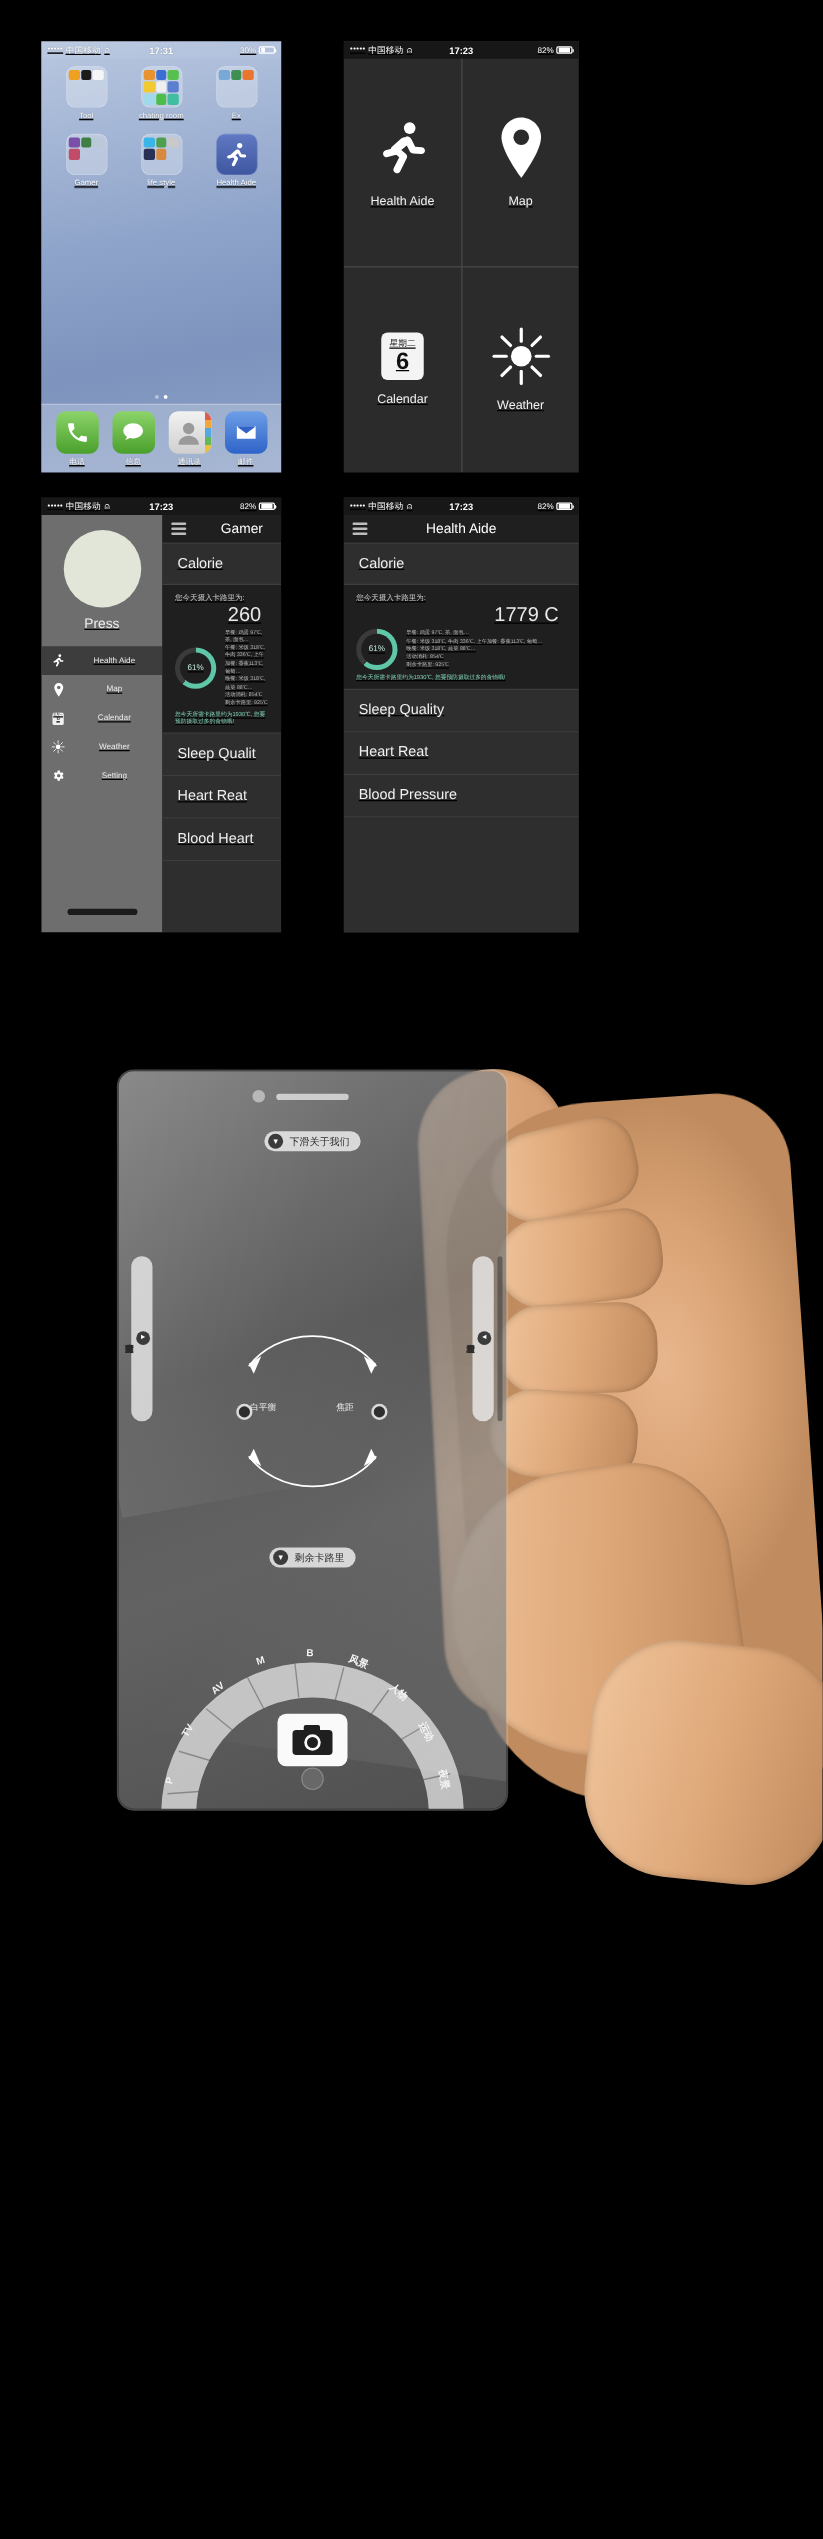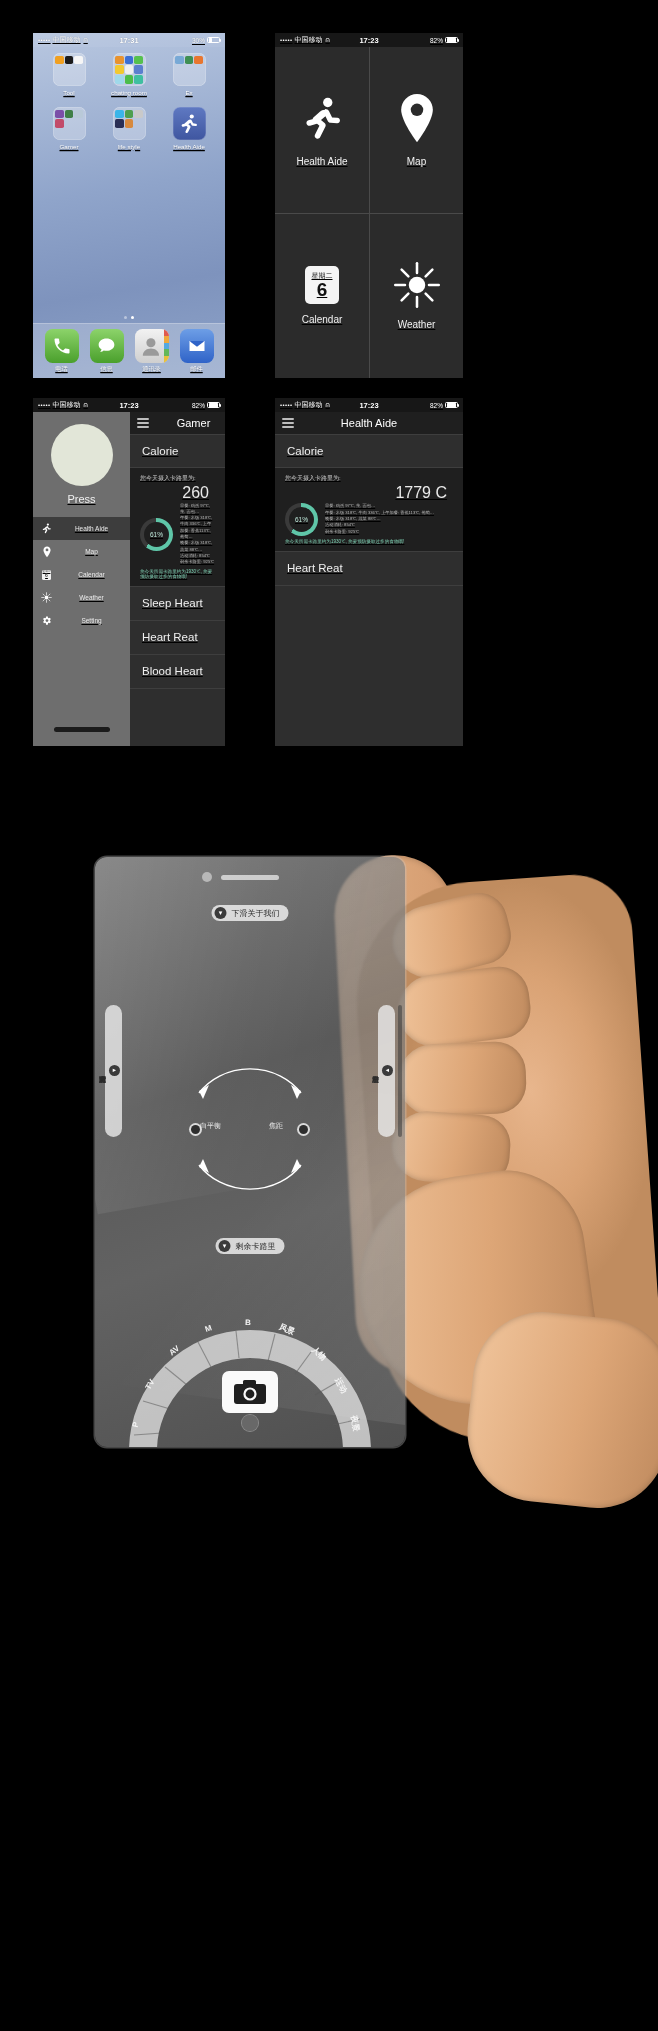--- a/index.html
+++ b/index.html
@@ -575,21 +575,21 @@
               <div>午餐: 米饭 318℃, 牛肉 336℃, 上午加餐: 香蕉113℃, 葡萄…</div>
               <div>晚餐: 米饭 318℃, 蔬菜 88℃…</div>
               <div>活动消耗: 854℃</div>
               <div>剩余卡路里: 925℃</div>
             </div>
           </div>
           <div class="panel-note">您今天所需卡路里约为1930℃, 您要预防摄取过多的食物哦!</div>
         </div>
 
         <div class="row">
-          <span>Sleep Heart</span>
+          <span>Sleep Qualit</span>
         </div>
         <div class="row">
           <span>Heart Reat</span>
         </div>
         <div class="row">
           <span>Blood Heart</span>
         </div>
         <div class="fill"></div>
       </div>
     </div>
@@ -636,21 +636,27 @@
           <div>午餐: 米饭 318℃, 牛肉 336℃, 上午加餐: 香蕉113℃, 葡萄…</div>
           <div>晚餐: 米饭 318℃, 蔬菜 88℃…</div>
           <div>活动消耗: 854℃</div>
           <div>剩余卡路里: 925℃</div>
         </div>
       </div>
       <div class="panel-note">您今天所需卡路里约为1930℃, 您要预防摄取过多的食物哦!</div>
     </div>
 
     <div class="row">
+      <span>Sleep Quality</span>
+    </div>
+    <div class="row">
       <span>Heart Reat</span>
+    </div>
+    <div class="row">
+      <span>Blood Pressure</span>
     </div>
     <div class="fill"></div>
   </div>
 
   <div id="hero">
 
     <div class="handleft finger"></div>
     <div class="hand"></div>
     <div class="finger f1"></div>
     <div class="finger f2"></div>

